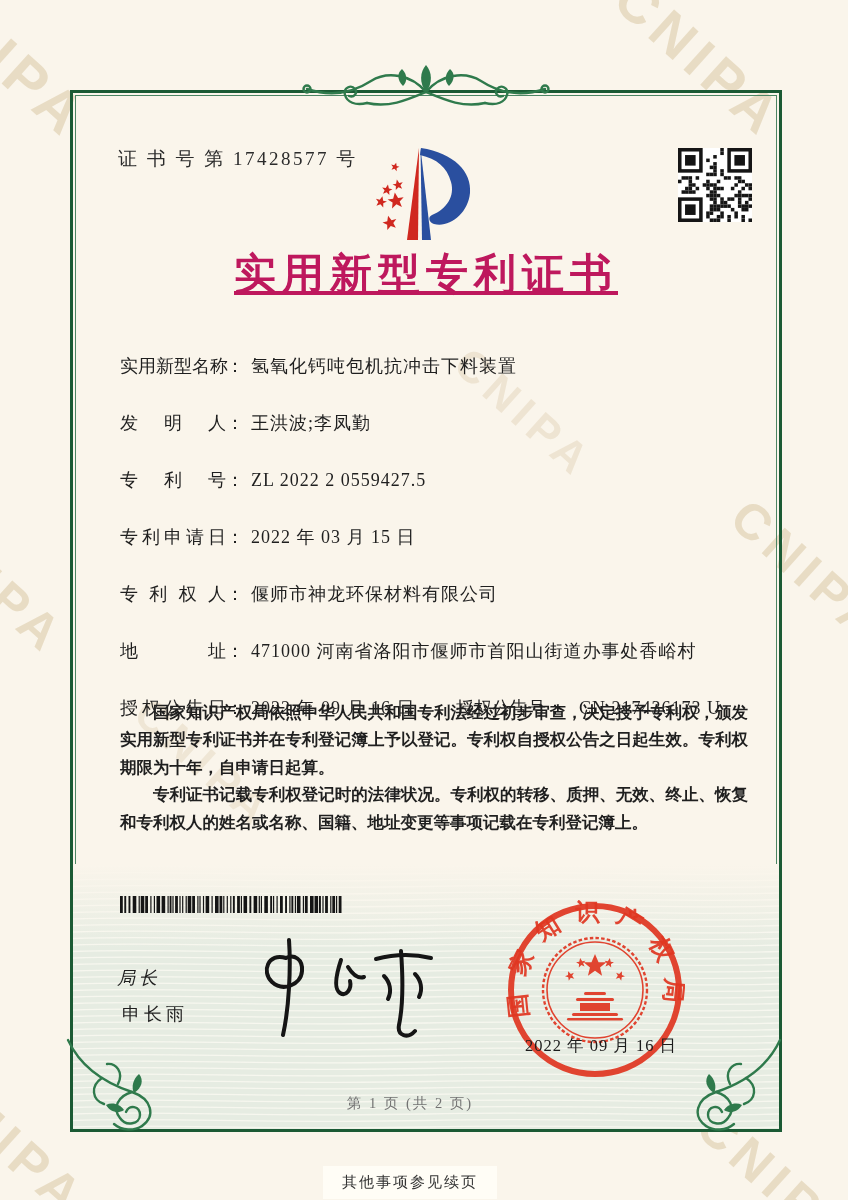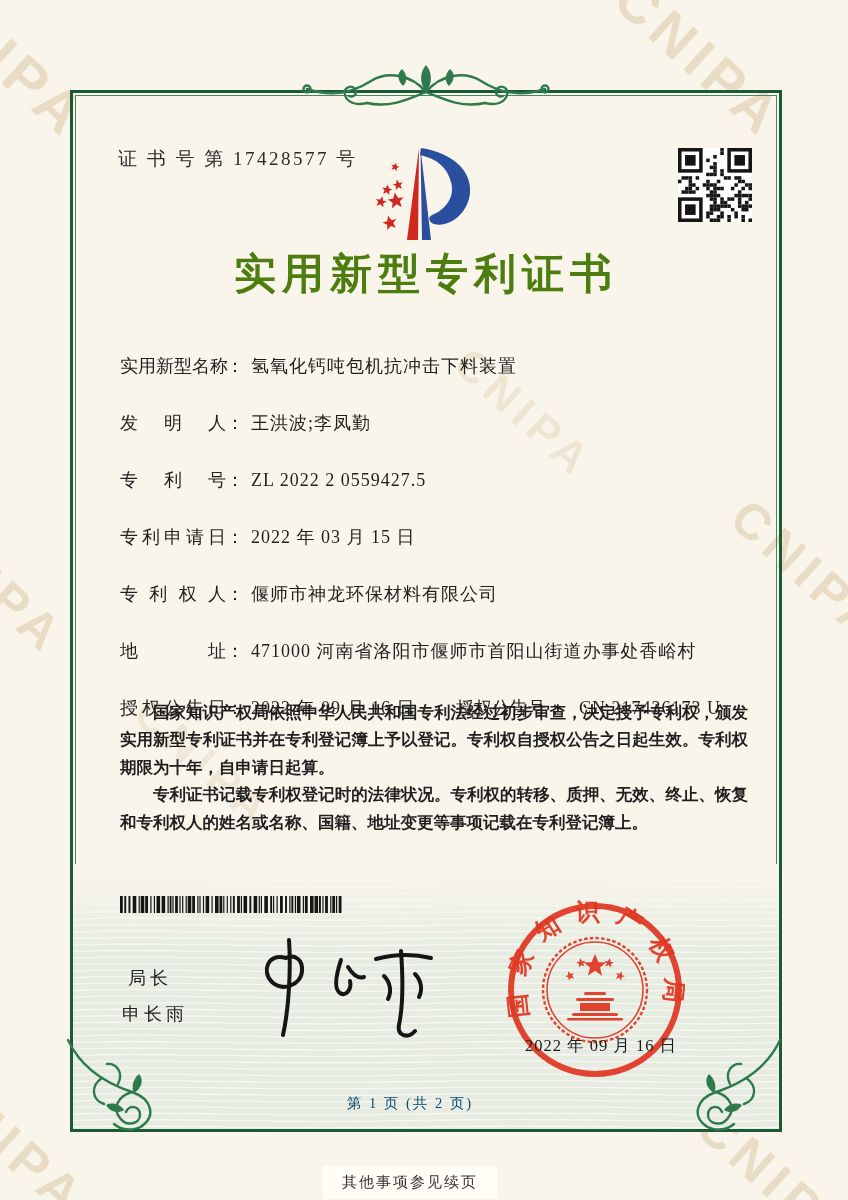--- a/index.html
+++ b/index.html
@@ -25,43 +25,43 @@
   .band{position:absolute;left:73px;top:864px;width:706px;height:265px;overflow:hidden;z-index:1;}
   .band-fade{position:absolute;left:73px;top:864px;width:706px;height:85px;
     background:linear-gradient(#faf5eb, rgba(250,245,235,0));z-index:2;}
   
   .orn{z-index:3;pointer-events:none;}
   
   .cert-no{left:118px;top:146px;font-size:19px;letter-spacing:2.5px;color:#2b2b2b;z-index:4;}
   .logo{left:348px;top:134px;z-index:4;}
   .qr{left:678px;top:148px;z-index:4;}
   .title{left:70px;top:246px;width:712px;text-align:center;
-    font-size:42px;font-weight:700;letter-spacing:6px;color:#4d7c0f;z-index:4;}
+    font-size:42px;font-weight:700;letter-spacing:6px;color:#be185d;z-index:4;text-decoration:underline;}
   
   .fields{left:120px;top:354px;width:630px;font-size:18px;z-index:4;}
   .frow{margin-bottom:33px;white-space:nowrap;position:relative;}
   .flabel{display:inline-block;width:106px;text-align:justify;text-align-last:justify;vertical-align:bottom;}
   .fcolon{display:inline-block;}
   .fvalue{margin-left:7px;letter-spacing:1px;}
   .grant2{position:absolute;left:336px;top:0;}
   .grant2 .fvalue{margin-left:15px;}
   
   .paras{left:120px;top:699px;width:628px;font-size:16.5px;line-height:1.66;
     text-align:justify;z-index:4;}
   .paras p{margin:0;text-indent:2em;font-weight:bold;}
   
   .barcode{left:120px;top:896px;z-index:4;}
-  .officer-title{left:128px;top:966px;font-size:18px;letter-spacing:4px;z-index:4;}
+  .officer-title{left:117px;top:966px;font-size:18px;letter-spacing:4px;z-index:4;font-style:italic;}
   .officer-name{left:122px;top:1002px;font-size:18px;letter-spacing:4px;z-index:4;}
   .sig{left:248px;top:928px;z-index:4;}
   .seal{left:505px;top:900px;z-index:5;}
   .seal-date{left:518px;top:1035px;width:166px;text-align:center;
     font-size:16.5px;letter-spacing:1px;color:#1c1c1c;z-index:6;}
   .page-num{left:70px;top:1094px;width:680px;text-align:center;font-size:14.5px;
-    letter-spacing:2px;color:#0c4a6e;z-index:6;}
+    letter-spacing:2px;color:#737373;z-index:6;}
   .footnote{left:410px;top:1166px;transform:translateX(-50%);
     background:#fffdf6;padding:7px 19px;font-size:15px;letter-spacing:2px;color:#333;z-index:6;}
 </style>
 </head>
 <body>
 
 <div class="page-root">
 
   <span class="wm" style="left:-55px;top:-40px;font-size:58px;">CNIPA</span>
   <span class="wm" style="left:645px;top:-35px;font-size:56px;">CNIPA</span>

